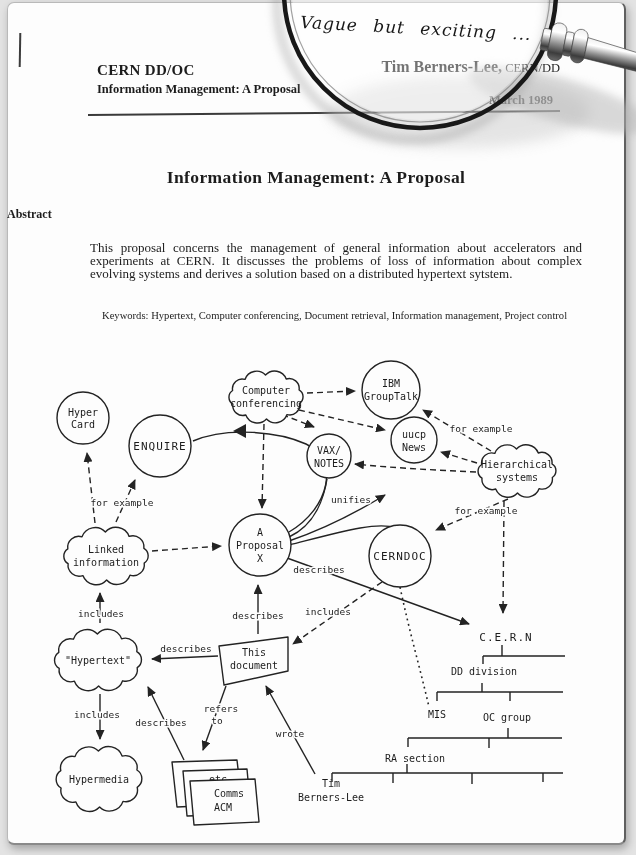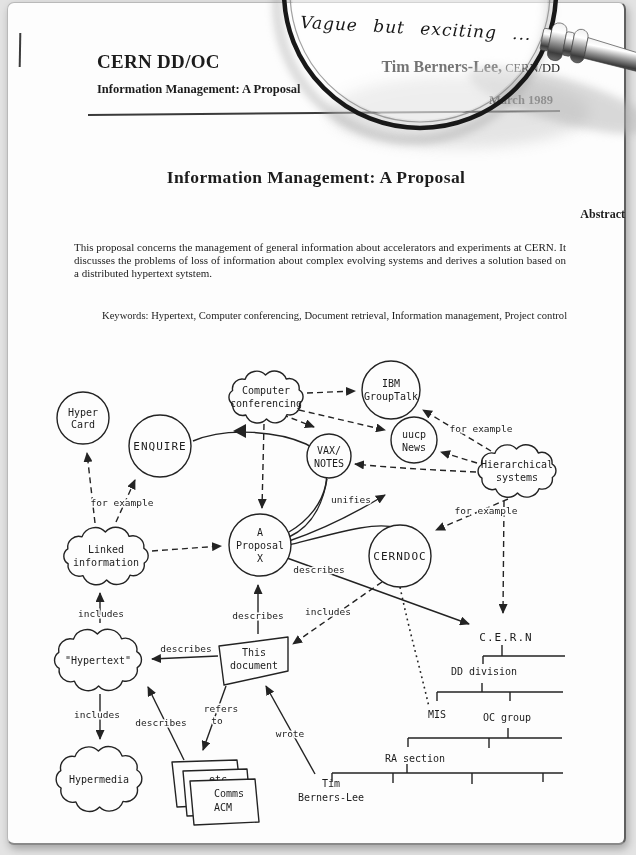--- a/index.html
+++ b/index.html
@@ -3,30 +3,30 @@
 <meta charset="utf-8">
 <style>
   html,body{margin:0;padding:0;}
   .canvas{position:relative;width:636px;height:855px;background:#e3e3e3;overflow:hidden;
           font-family:"Liberation Serif",serif;color:#1c1c1c;}
   .page{position:absolute;left:7px;top:2px;width:616px;height:840px;background:#fdfdfd;
         border:1px solid #b9b9b9;border-right:2px solid #5f5f5f;border-bottom:2px solid #8a8a8a;
         border-radius:7px;box-shadow:2px 4px 8px rgba(0,0,0,.28);}
   .abs{position:absolute;}
   .pen-mark{left:19px;top:33px;width:2px;height:34px;background:#3c3c3c;transform:rotate(1deg);}
-  .hdr-org{left:97px;top:51px;font-size:19px;font-weight:bold;letter-spacing:.3px;}
+  .hdr-org{left:97px;top:62px;font-size:15px;font-weight:bold;letter-spacing:.3px;}
   .hdr-sub{left:97px;top:82px;font-size:12.5px;font-weight:bold;}
   .hdr-author{right:76px;top:58px;text-align:right;white-space:nowrap;}
   .hdr-author .big{font-size:16px;font-weight:bold;}
   .hdr-author .small{font-size:12.5px;}
   .hdr-date{right:83px;top:93px;font-size:12.5px;font-weight:600;}
   .rule{left:88px;top:112px;width:472px;height:2px;background:#3a3a3a;transform:rotate(-0.5deg);}
   .title{left:7px;top:167px;width:618px;text-align:center;font-size:17.5px;font-weight:bold;letter-spacing:.4px;}
-  .abshead{left:7px;top:207px;width:618px;text-align:right;font-size:12px;font-weight:bold;}
-  .para{left:74px;top:241px;width:492px;font-size:11px;line-height:13.2px;text-align:justify;margin:0;}
+  .abshead{left:7px;top:207px;width:618px;text-align:left;font-size:12px;font-weight:bold;}
+  .para{left:90px;top:241px;width:492px;font-size:13px;line-height:13.2px;text-align:justify;margin:0;}
   .kw{left:90px;top:297px;width:492px;font-size:10.6px;line-height:13.2px;margin:12px;}
   svg{position:absolute;left:0;pointer-events:none;}
   #diagram{top:345px;}
   #magnifier{top:0;left:250px;}
   .edge{fill:none;stroke:#232323;stroke-width:1.4;}
   .dash{stroke-dasharray:6 4;}
   .dot{stroke-dasharray:1.8 3.6;stroke-width:1.6;}
   .node{fill:#fdfdfd;stroke:#232323;stroke-width:1.4;stroke-linejoin:round;}
   .nlbl{font-family:"DejaVu Sans Mono",monospace;font-size:10px;fill:#1c1c1c;text-anchor:middle;}
   .elbl{font-family:"DejaVu Sans Mono",monospace;font-size:9.5px;fill:#1c1c1c;text-anchor:middle;

